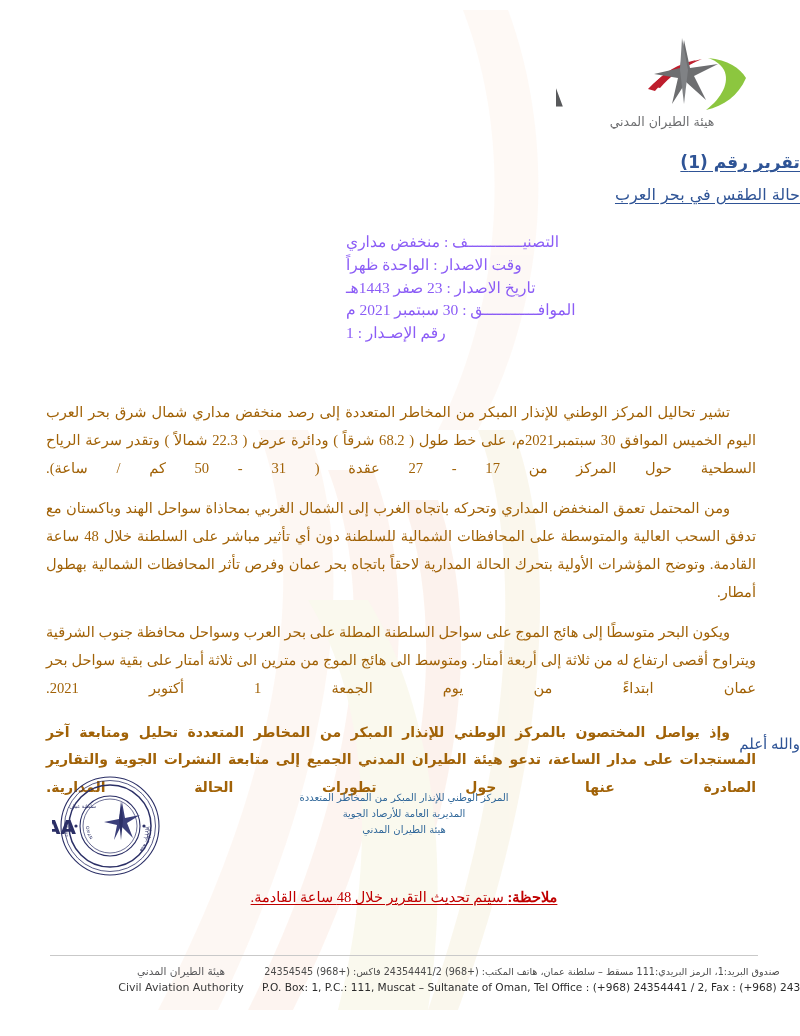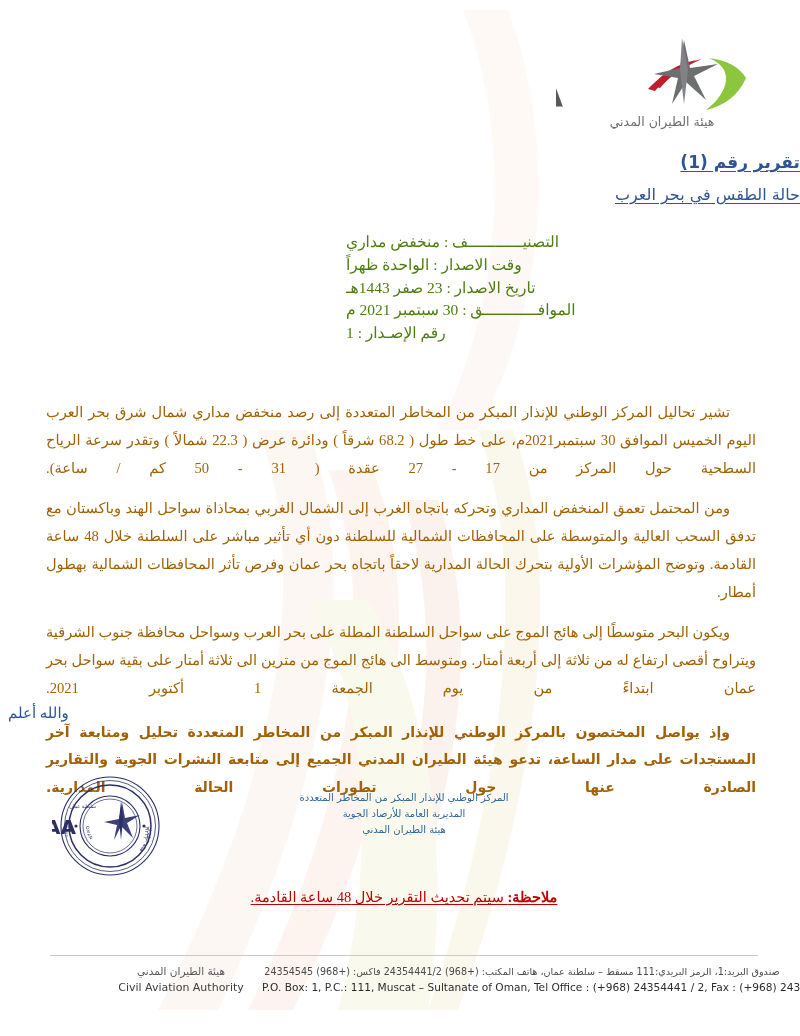--- a/index.html
+++ b/index.html
@@ -109,21 +109,21 @@
     top: 231px;
     right: 34px;
     width: 420px;
     text-align: left;
     direction: rtl;
     z-index: 3;
   }
   .meta-row {
     font-family: "Liberation Serif", serif;
     font-size: 15.5px;
-    color: #4d7c0f;
+    color: #8b5cf6;
     line-height: 1.47;
     white-space: nowrap;
     unicode-bidi: plaintext;
   }
 
   
   .body-wrap {
     position: absolute;
     top: 398px;
     right: 44px;
@@ -145,24 +145,24 @@
     font-weight: bold;
     font-family: "DejaVu Sans", sans-serif;
     font-size: 14px;
     line-height: 1.95;
     margin-top: 17px;
   }
 
   
   .closing {
     position: absolute;
-    top: 704px;
-    left: 0;
-    right: 0;
-    text-align: left;
+    top: 735px;
+    left: 0;
+    right: 0;
+    text-align: right;
     z-index: 3;
   }
   .closing-line {
     font-family: "Liberation Serif", serif;
     font-size: 15px;
     color: #2f5496;
     direction: rtl;
   }
   .signature {
     position: absolute;

